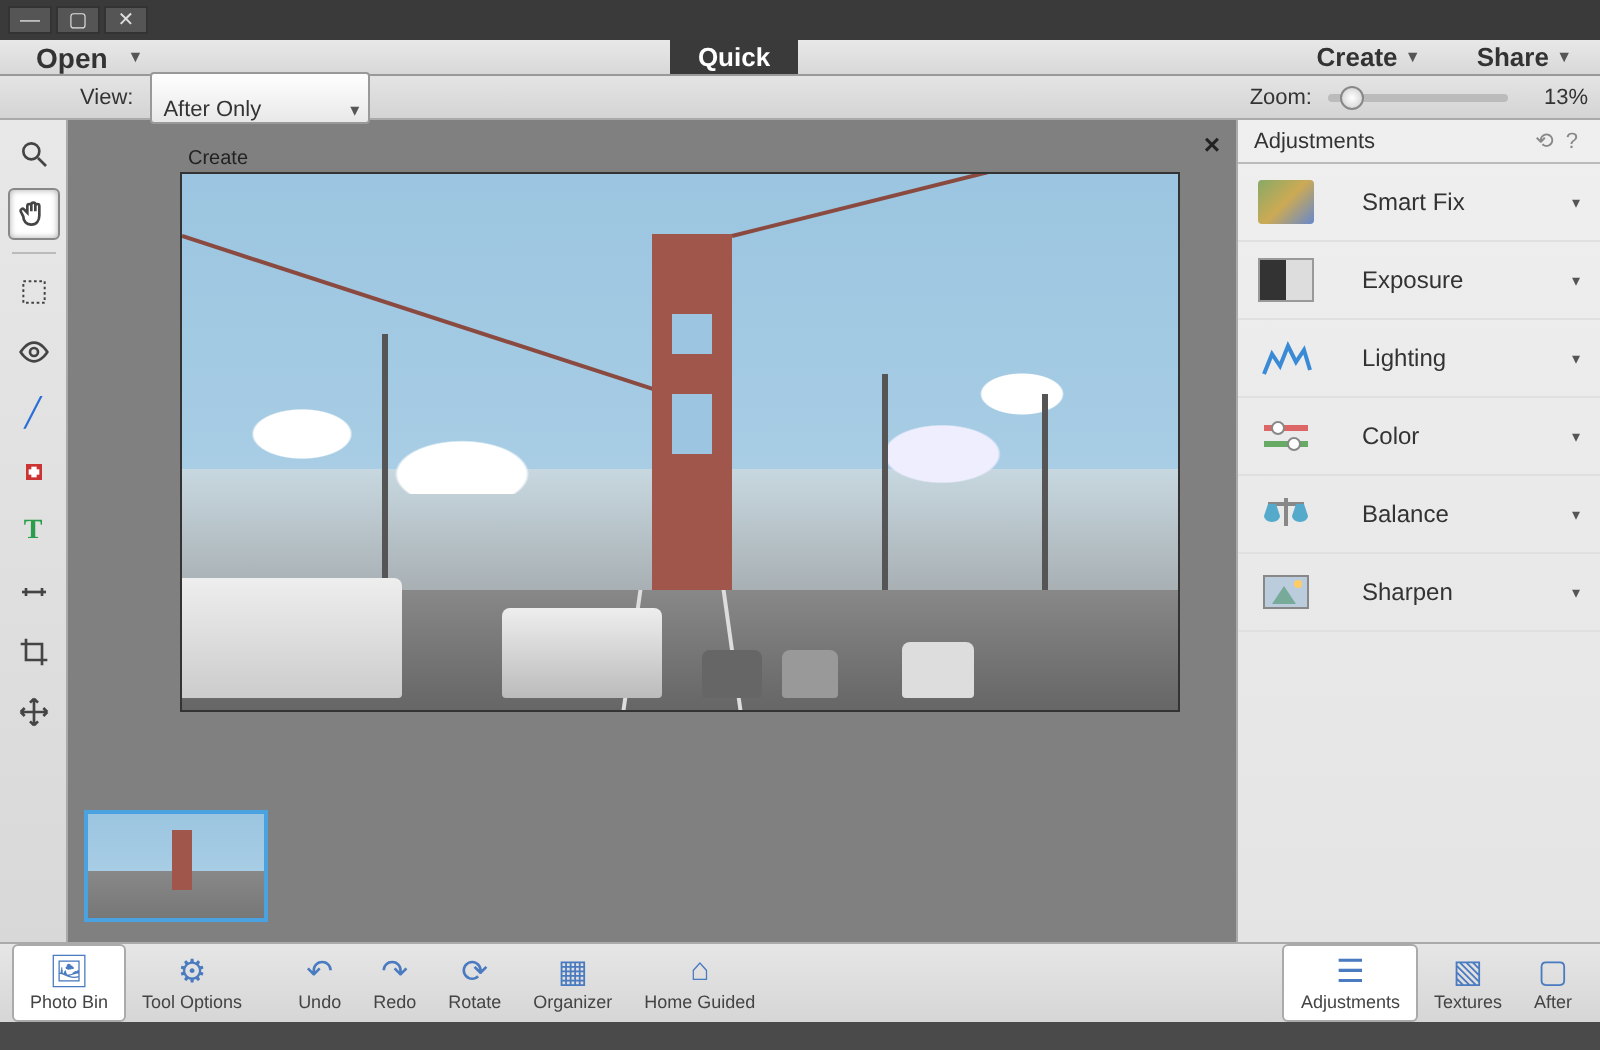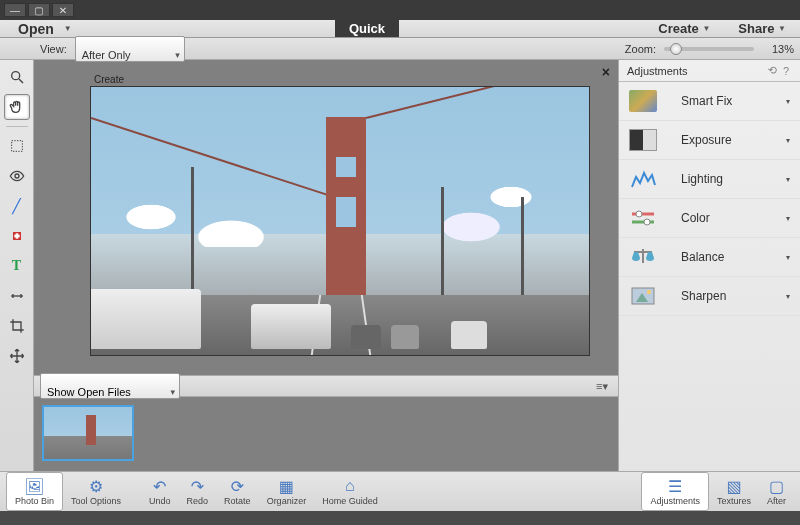--- a/index.html
+++ b/index.html
@@ -212,27 +212,20 @@
           <div class="pole p2"></div>
           <div class="pole p3"></div>
         <div class="road"></div>
         <div class="car car1"></div>
           <div class="car car2"></div>
           <div class="car car3"></div>
           <div class="car car4"></div>
           <div class="car car5"></div>
       </div>
     </div>
-    <div class="bin-hdr">
-      <div class="dropdown" style="min-width:140px">
-        <span>Show Open Files</span>
-      </div>
-      <div class="spacer"></div>
-      <span class="bin-ic">≡▾</span>
-    </div>
     <div class="bin">
       <div class="thumb"></div>
     </div>
   </div>
 
   <div class="rightpanel">
     <div class="rp-hdr">
       <span>Adjustments</span>
       <div class="spacer"></div>
       <span class="rp-ic">⟲</span>

